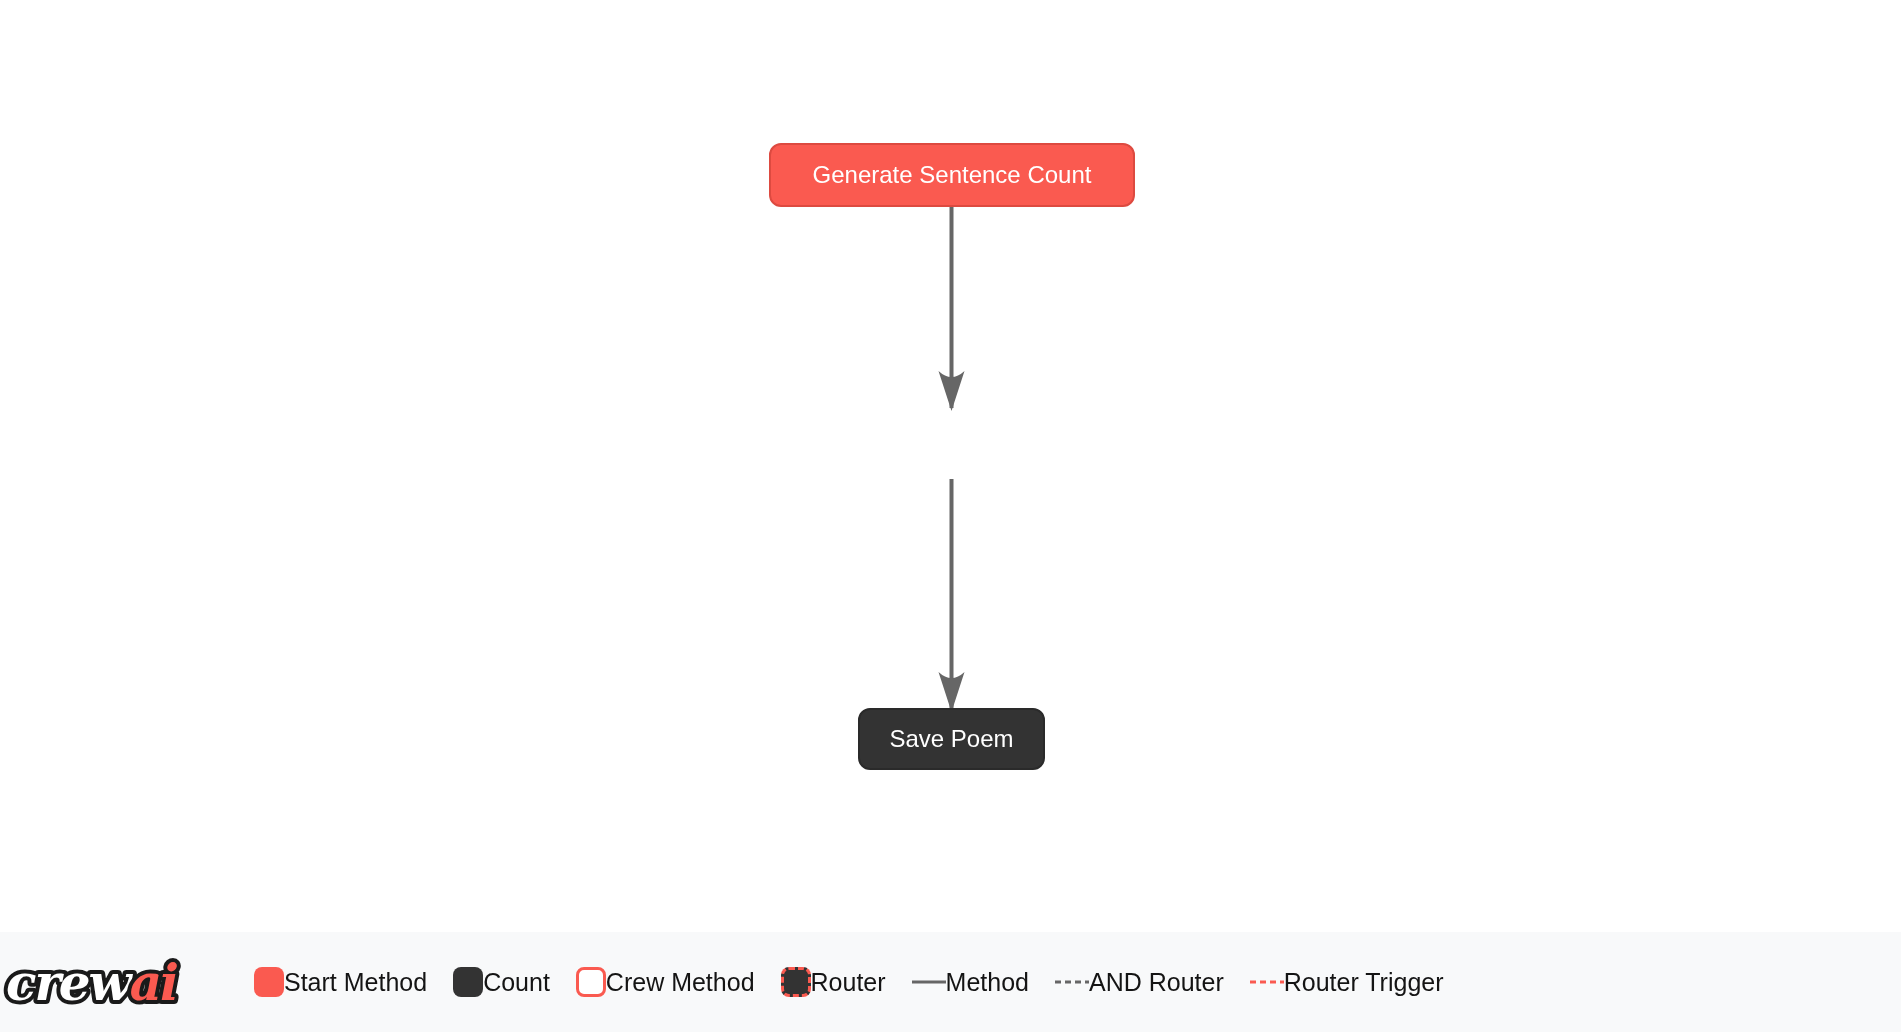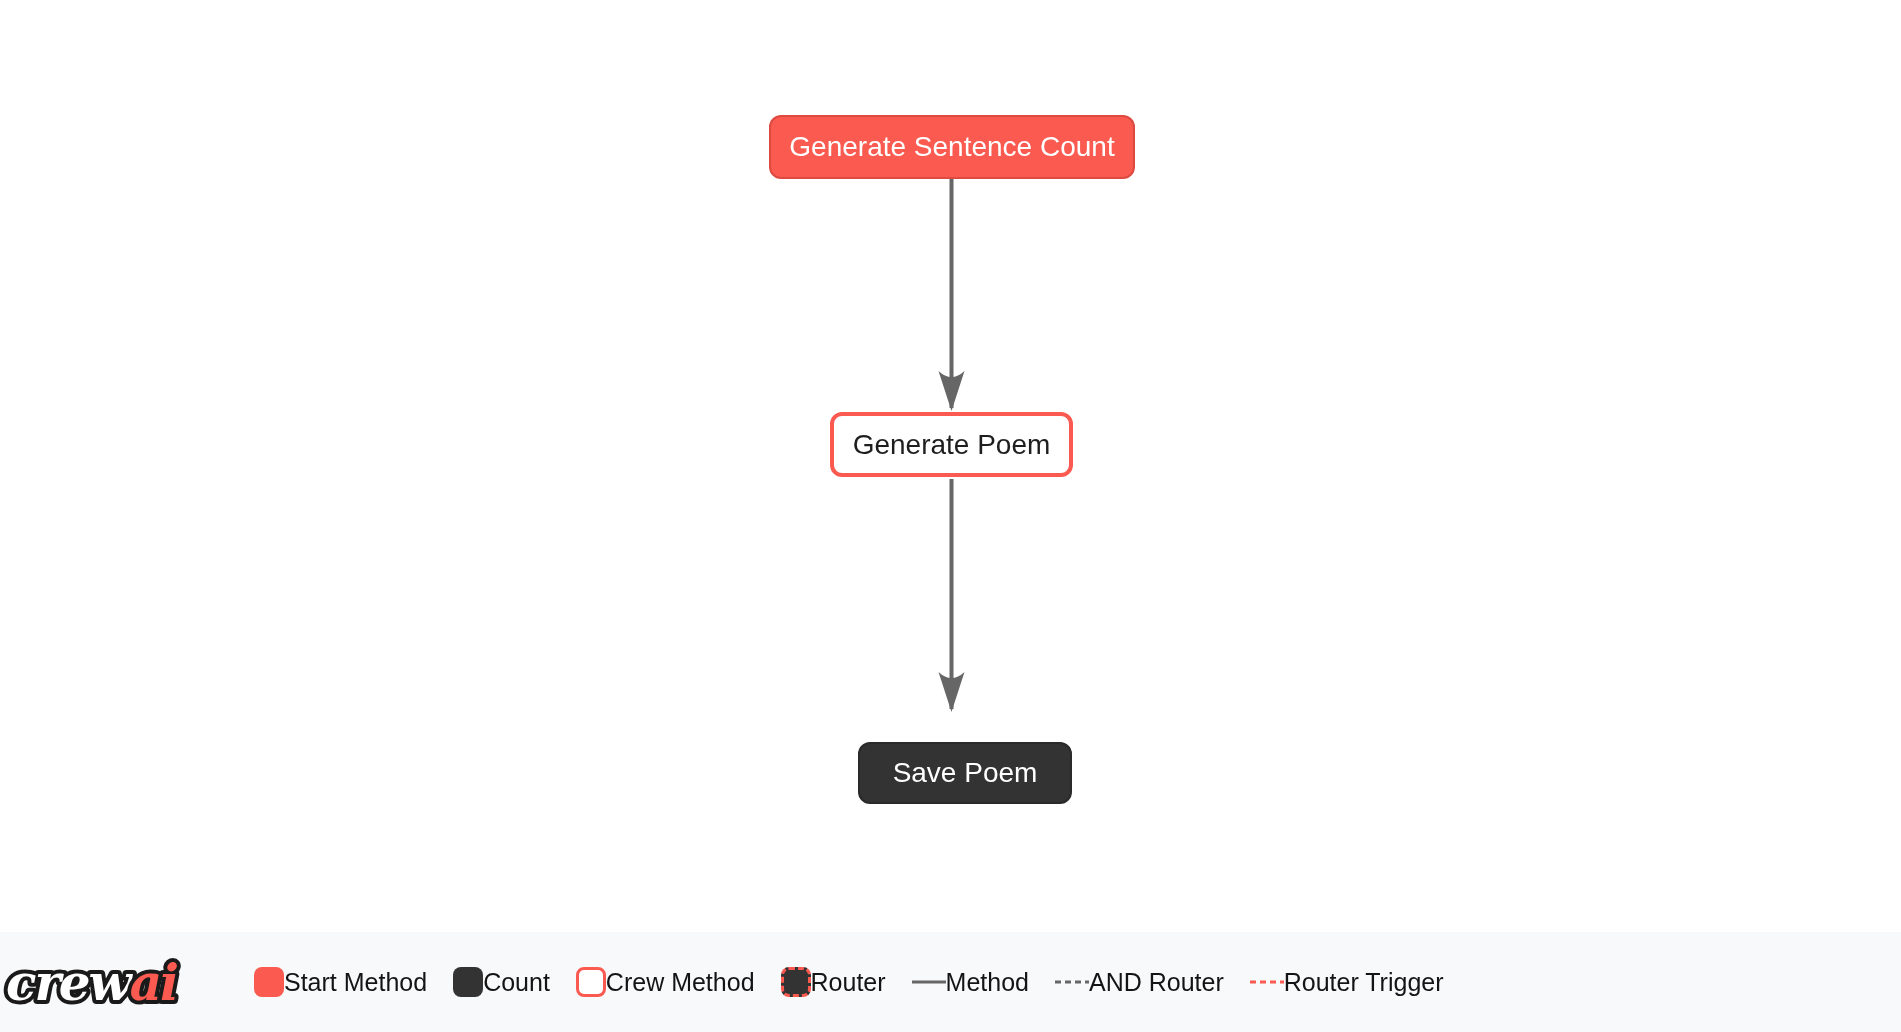--- a/index.html
+++ b/index.html
@@ -12,38 +12,39 @@
   .stage { position: relative; width: 1901px; height: 1032px; }
 
   
   .flow-canvas { position: absolute; left: 0; top: 0; width: 1901px; height: 932px; background: var(--canvas-bg, #fff); }
   .edges { position: absolute; left: 0; top: 0; }
 
   .node {
     position: absolute;
     display: flex; align-items: center; justify-content: center;
     border-radius: 12px;
-    font-size: 28px;
+    font-size: 24px;
     white-space: nowrap;
     cursor: pointer;
+    margin-top: 28px;
   }
   .node-start {
     left: 769px; top: 115px; width: 366px; height: 64px;
     background: var(--start-method, #FA5A50);
     border: 2px solid var(--start-method-border, #DD4A40);
     color: var(--label-light, #fff);
   }
   .node-crew {
     left: 830px; top: 412px; width: 243px; height: 65px;
     background: #fff;
     border: 4px solid var(--crew-border, #FA5A50);
     color: #1e1e1e;
   }
   .node-method {
-    left: 858px; top: 742px; width: 214px; height: 62px;
+    left: 858px; top: 680px; width: 187px; height: 62px;
     background: var(--method, #333);
     border: 2px solid #2a2a2a;
     color: var(--label-light, #fff);
   }
 
   
   .legend {
     position: absolute; left: 0; bottom: 0;
     width: 1901px; height: 100px;
     background: var(--legend-bg, #F8F9FA);
@@ -74,21 +75,20 @@
         <path d="M938.5,371 Q951.5,383 964.5,371 L951.5,411 Z" style="fill: var(--edge, #666);"></path>
       </g>
       <g>
         <line x1="951.5" y1="479" x2="951.5" y2="709" style="stroke: var(--edge, #666); stroke-width: 4;"></line>
         <path d="M938.5,672 Q951.5,684 964.5,672 L951.5,712 Z" style="fill: var(--edge, #666);"></path>
       </g>
     </svg>
 
     <div class="node node-start">Generate Sentence Count</div>
 
-    <div class="node node-crew">Generate Poem</div>
 
     <div class="node node-method">Save Poem</div>
   </div>
 
   <div class="legend">
 
     <svg class="logo" width="216" height="72" viewBox="0 0 216 72">
       <text x="6" y="54" font-family="DejaVu Serif, serif" font-style="italic" font-weight="bold" font-size="50" letter-spacing="-2" stroke="#1a1a1a" stroke-width="8" stroke-linejoin="round" paint-order="stroke">
         <tspan fill="#ffffff">crew</tspan><tspan fill="#FA5A50">ai</tspan>
       </text>

